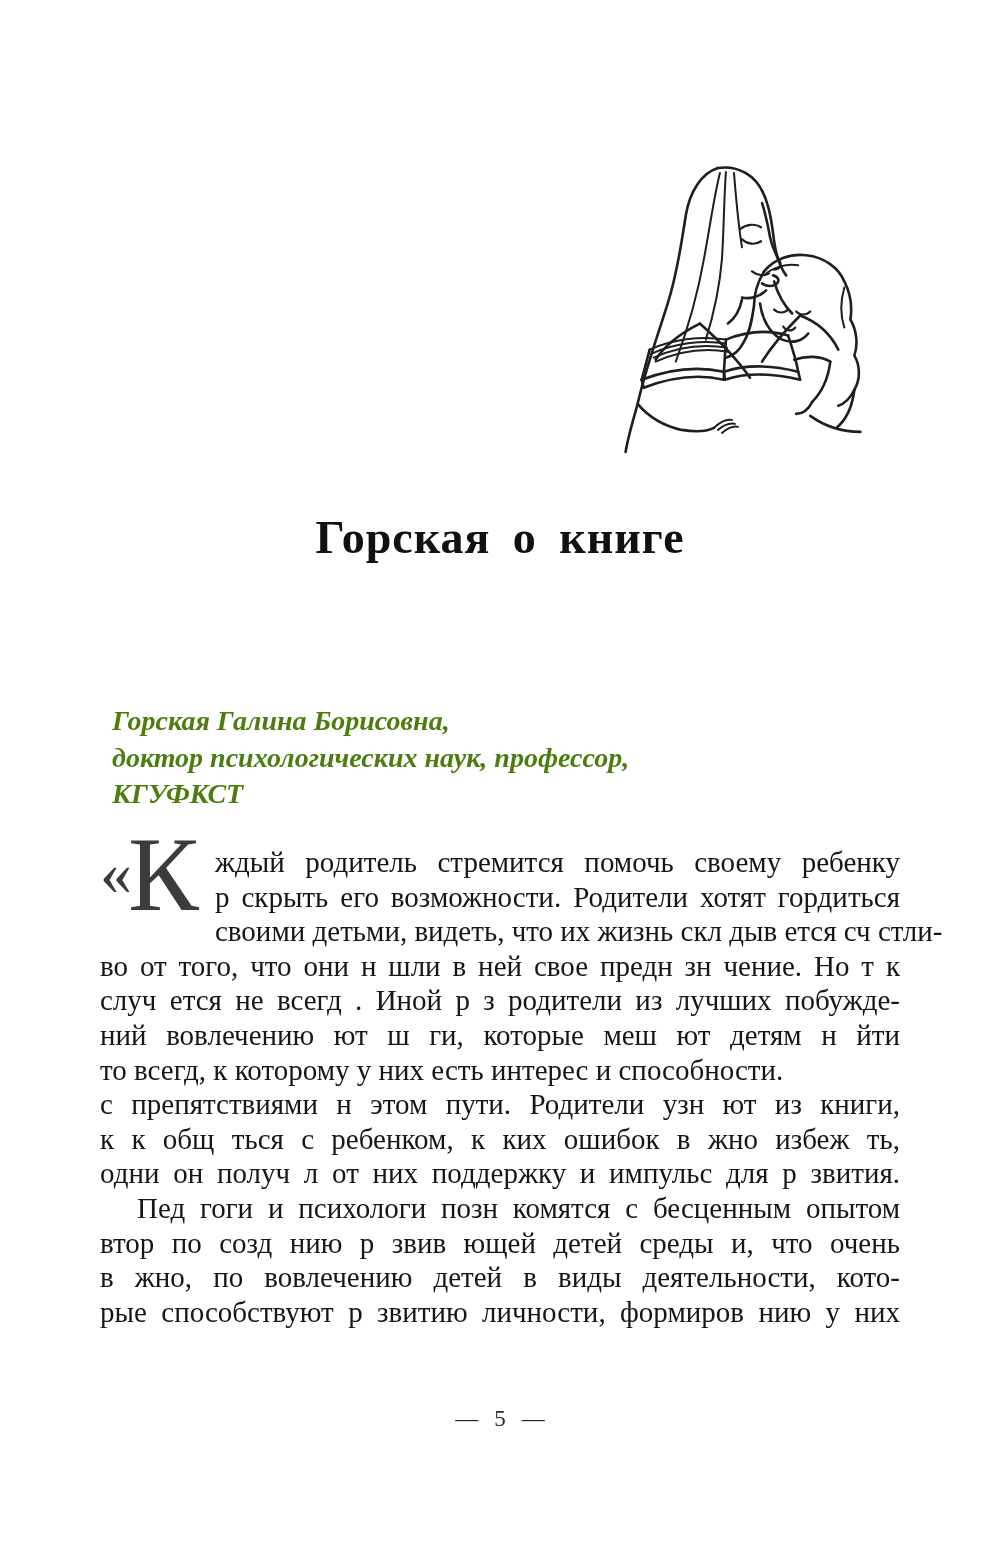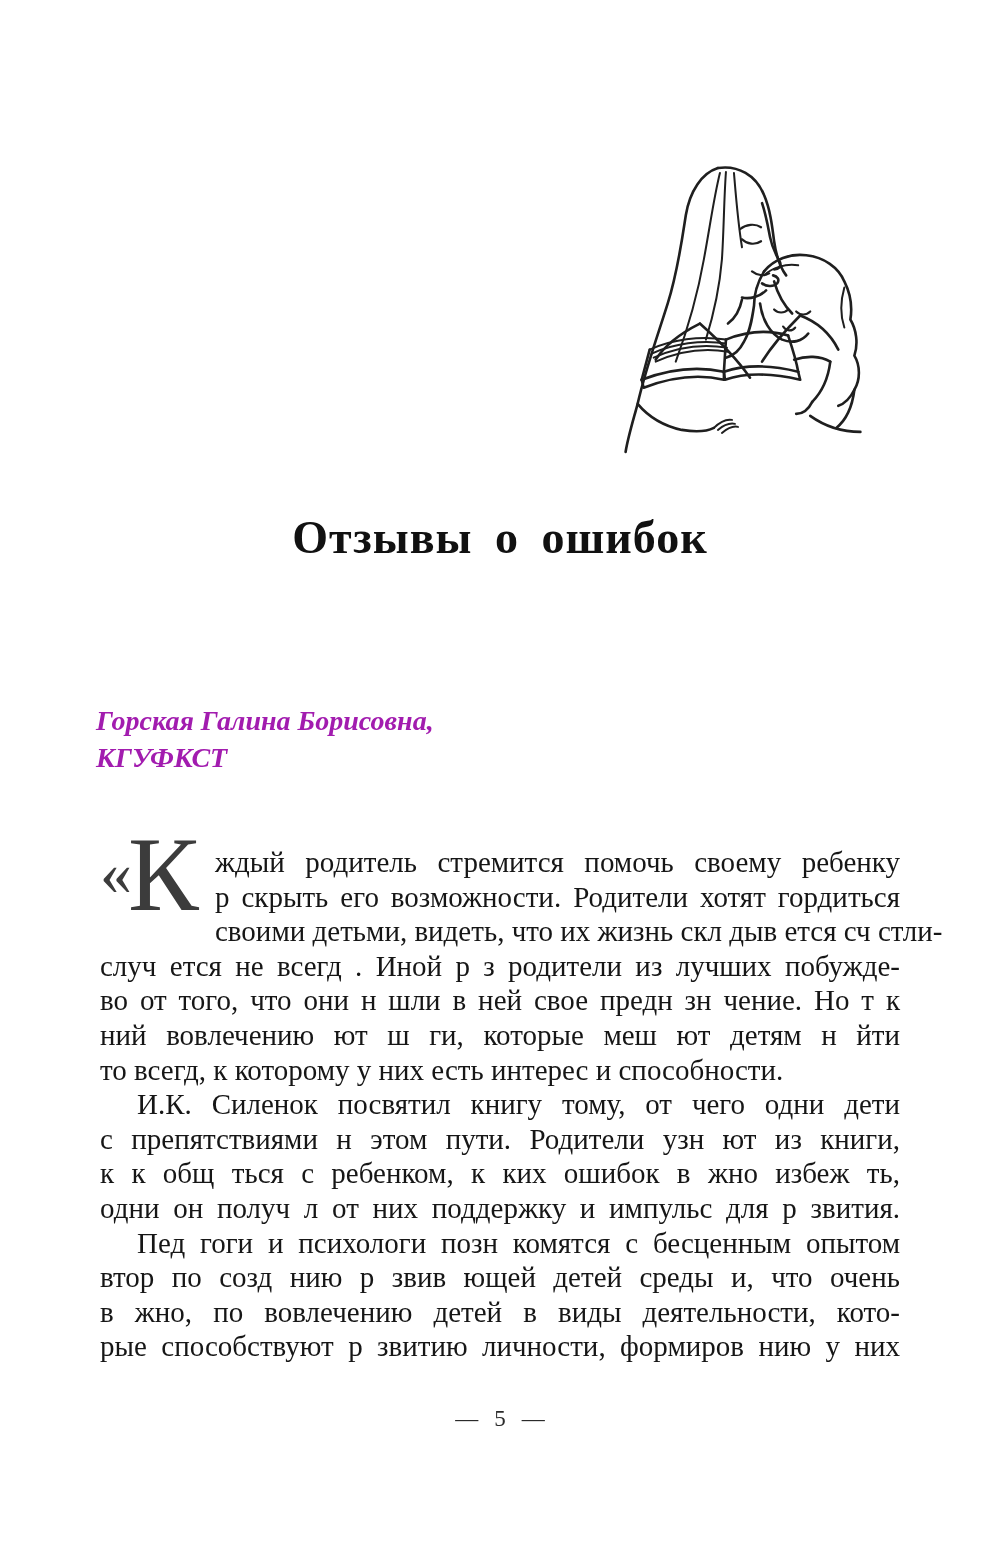--- a/index.html
+++ b/index.html
@@ -31,28 +31,28 @@
     font-size: 46px;
     font-weight: bold;
     letter-spacing: 1px;
     word-spacing: 10px;
     color: #111111;
     line-height: 1.1;
   }
   
   .reviewer {
     position: absolute;
-    left: 96px;
+    left: 112px;
     top: 703px;
     width: 800px;
     font-size: 28px;
     font-weight: bold;
     font-style: italic;
     line-height: 36.5px;
-    color: #a21caf;
+    color: #4d7c0f;
   }
   
   .body-text {
     position: absolute;
     left: 100px;
     top: 845px;
     width: 800px;
     font-size: 29px;
     color: #161616;
   }
@@ -165,45 +165,45 @@
 
       <path d="M112,176 L110,208"></path>
 
       <path d="M112,176 C132,168 154,166 174,172"></path>
       <path d="M174,172 C178,184 182,196 184,208"></path>
       <path d="M110,208 C134,200 160,202 184,208"></path>
       <path d="M184,208 L186,216 C160,210 134,208 111,216 L110,208"></path>
     </svg>
   </div>
 
-  <h1 class="chapter-title">Отзывы о ошибок</h1>
+  <h1 class="chapter-title">Горская о книге</h1>
 
   <div class="reviewer">
     <div>Горская Галина Борисовна,</div>
+    <div>доктор психологических наук, профессор,</div>
     <div>КГУФКСТ</div>
   </div>
 
   <div class="body-text">
 
     <div class="para">
       <span class="dropcap">
         <span class="dropcap-quote">«</span>
         <span class="dropcap-letter">К</span>
       </span>
       <div class="line">ждый родитель стремится помочь своему ребенку</div>
       <div class="line">р скрыть его возможности. Родители хотят гордиться</div>
       <div class="line">своими детьми, видеть, что их жизнь скл дыв ется сч стли-</div>
+      <div class="line">во от того, что они н шли в ней свое предн зн чение. Но т к</div>
       <div class="line">случ ется не всегд . Иной р з родители из лучших побужде-</div>
-      <div class="line">во от того, что они н шли в ней свое предн зн чение. Но т к</div>
       <div class="line">ний вовлечению ют ш ги, которые меш ют детям н йти</div>
       <div class="line last">то всегд, к которому у них есть интерес и способности.</div>
     </div>
 
     <div class="para">
-      <div class="line indent">И.К. Силенок посвятил  книгу тому, от чего одни дети</div>
       <div class="line">с препятствиями н  этом пути. Родители узн ют из книги,</div>
       <div class="line">к к общ ться с ребенком, к ких ошибок в жно избеж ть,</div>
       <div class="line">одни он получ л от них поддержку и импульс для р звития.</div>
     </div>
 
     <div class="para">
       <div class="line indent">Пед гоги и психологи позн комятся с бесценным опытом</div>
       <div class="line">втор  по созд нию р звив ющей детей среды и, что очень</div>
       <div class="line">в жно, по вовлечению детей в виды деятельности, кото-</div>
       <div class="line">рые способствуют р звитию личности, формиров нию у них</div>

